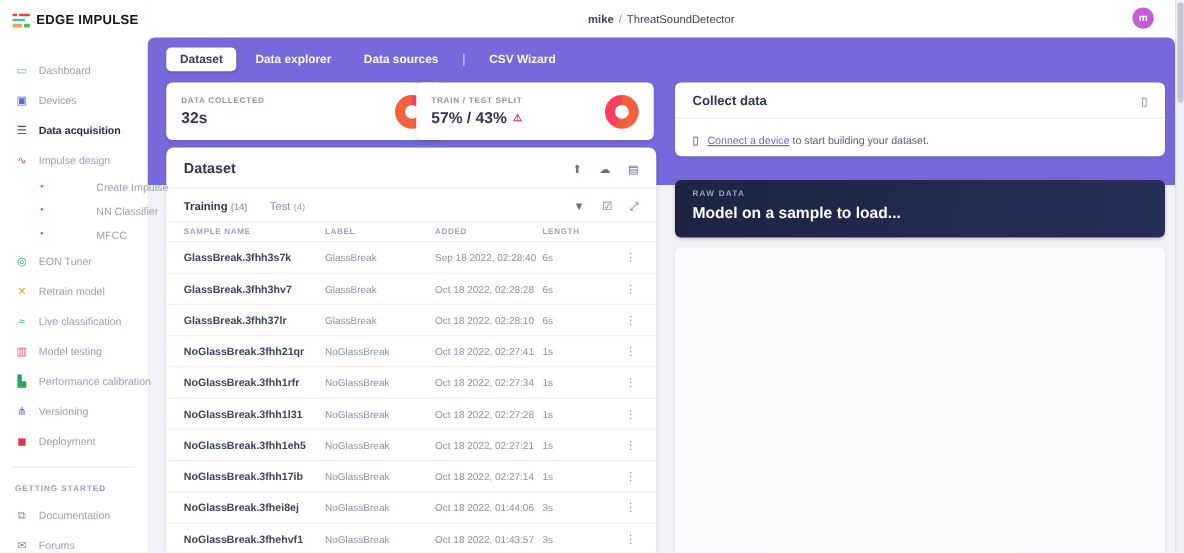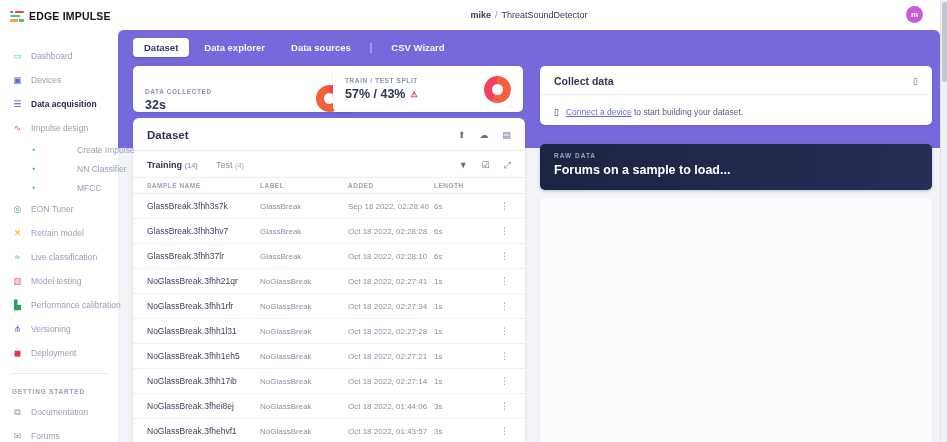--- a/index.html
+++ b/index.html
@@ -62,21 +62,21 @@
   .ic { font-size:9px; color:#6a7090; cursor:pointer; line-height:1; }
   .subtabs { display:flex; align-items:center; padding:9px 14px 7px; border-bottom:1px solid #edeef4; }
   .subtab { font-size:9px; color:#8a90a6; margin-right:18px; cursor:pointer; }
   .subtab .cnt { font-size:7.5px; color:#a2a8bc; }
   .subtab.active { color:#2f3552; font-weight:700; }
   .subtabs .icon-row { margin-left:auto; }
   .thead, .trow { display:grid; grid-template-columns:113px 88px 86px 50px 1fr; align-items:center; padding:0 0 0 14px; }
   .thead { height:16px; border-bottom:1px solid #edeef4; }
   .thead span { font-size:6.5px; font-weight:700; letter-spacing:.5px; color:#9ba1b8; }
   .trow { height:25px; border-bottom:1px solid #eef0f5; cursor:pointer; }
-  .trow .c-name { font-size:8.5px; font-weight:400; color:#3d445f; }
+  .trow .c-name { font-size:8.5px; font-weight:700; color:#3d445f; }
   .trow .c-dim { font-size:8px; color:#8a90a6; }
   .trow .c-menu { font-size:9px; color:#8a90a6; text-align:center; cursor:pointer; }
 
   
   .collect-card { position:absolute; left:540px; top:66px; width:392px; height:59px; z-index:2; }
   .collect-head { display:flex; align-items:center; justify-content:space-between; padding:9px 14px 7px; border-bottom:1px solid #edeef4; }
   .collect-title { font-size:10.5px; font-weight:700; color:#2f3552; }
   .collect-body { display:flex; align-items:center; gap:7px; padding:12px 14px; font-size:8.5px; color:#575d78; }
   .collect-body .device-glyph { color:#384061; font-size:9px; }
   .link { color:#5f6cdd; text-decoration:underline; cursor:pointer; }
@@ -196,21 +196,21 @@
 <div class="purple-band"></div>
 
 <nav class="tabs">
     <span class="tab active">Dataset</span>
     <span class="tab">Data explorer</span>
     <span class="tab">Data sources</span>
     <span class="tab-sep">|</span>
     <span class="tab">CSV Wizard</span>
   </nav>
 
-<div class="card stat-card" style="left:133px; width:222px;align-items:flex-end;">
+<div class="card stat-card" style="left:133px; width:222px;">
   <div>
     <div class="stat-label">DATA COLLECTED</div>
     <div class="stat-value">32s</div>
   </div>
   <div class="donut" style="background: conic-gradient(rgb(244, 63, 94) 0%, rgb(244, 63, 94) 6%, rgb(244, 96, 60) 6%, rgb(244, 96, 60) 100%);"></div>
 </div>
 <div class="card stat-card" style="left:333px; width:190px;">
   <div>
     <div class="stat-label">TRAIN / TEST SPLIT</div>
     <div class="stat-value">
@@ -344,20 +344,20 @@
   <div class="collect-body">
     <span class="device-glyph">▯</span>
     <span>
       <span class="link">Connect a device</span><span> to start building your dataset.</span>
     </span>
   </div>
 </section>
 
 <section class="raw-card">
   <div class="raw-label">RAW DATA</div>
-  <div class="raw-msg">Forums on a sample to load...</div>
+  <div class="raw-msg">Model on a sample to load...</div>
 </section>
 
 <div class="blank-panel"></div>
 
 <div class="scrollbar">
   <div class="scroll-thumb"></div>
 </div>
 
 </body></html>

